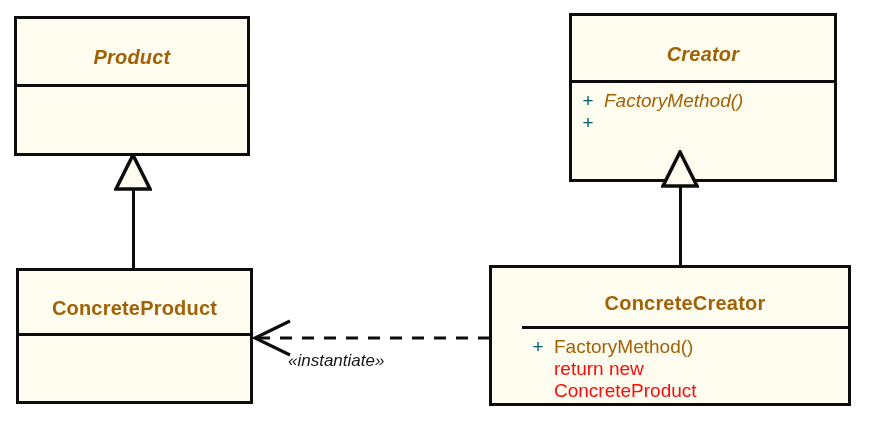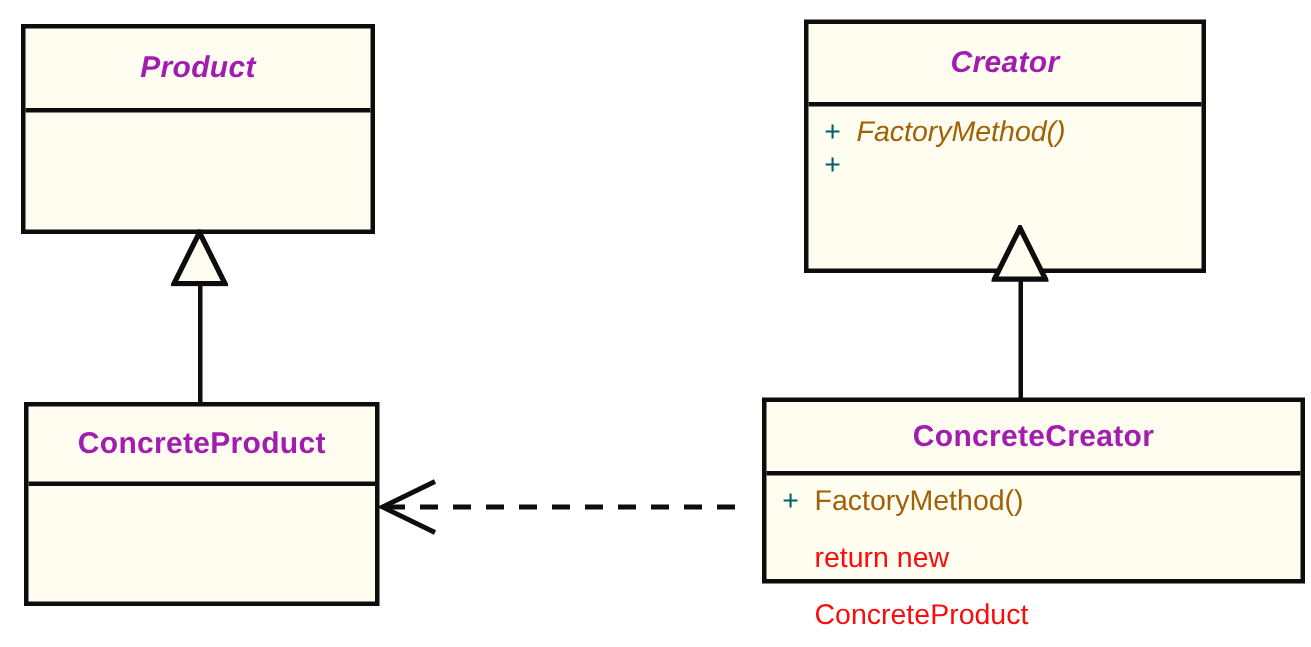--- a/index.html
+++ b/index.html
@@ -24,25 +24,26 @@
     background: #FFFCF0;
     border: 3px solid #0d0d0d;
     box-sizing: border-box;
   }
   .uml-title {
     box-sizing: border-box;
     display: flex;
     align-items: center;
     justify-content: center;
     text-align: center;
-    color: #a21caf;
+    color: #a16207;
     font-weight: bold;
     font-size: 20px;
     letter-spacing: 0.2px;
     white-space: nowrap;
+    margin-top: 12px;
   }
   .uml-title.abstract {
     font-style: italic;
   }
   .uml-divider {
     border-top: 3px solid #0d0d0d;
     width: 100%;
     box-sizing: border-box;
   }
   .uml-compartment {
@@ -73,21 +74,20 @@
     visibility: hidden;
   }
   .member-name {
     color: #a16207;
   }
   .member-name.italic {
     font-style: italic;
   }
   .member-name.note {
     color: #fb0c0c;
-    margin-top: 16px;
   }
 
   
   .gen-line {
     position: absolute;
     width: 3px;
     background: #0d0d0d;
   }
   .gen-triangle {
     position: absolute;
@@ -116,41 +116,41 @@
 <body>
 
 <div id="canvas">
 
   <div class="uml-class" style="left:14px; top:16px; width:236px; height:140px;">
     <div class="uml-title abstract" style="height:53px;">Product</div>
     <div class="uml-divider"></div>
     <div class="uml-compartment empty" style="height:81px;"></div>
   </div>
 
-  <div class="uml-class" style="left:536px; top:13px; width:268px; height:169px;">
+  <div class="uml-class" style="left:569px; top:13px; width:268px; height:169px;">
     <div class="uml-title abstract" style="height:52px;">Creator</div>
     <div class="uml-divider"></div>
     <div class="uml-compartment" style="height:80px;">
       <div class="member-row">
         <span class="member-vis">+</span>
         <span class="member-name italic">FactoryMethod()</span>
       </div>
       <div class="member-row">
         <span class="member-vis">+</span>
       </div>
     </div>
   </div>
 
   <div class="uml-class" style="left:16px; top:268px; width:237px; height:136px;">
     <div class="uml-title" style="height:50px;">ConcreteProduct</div>
     <div class="uml-divider"></div>
     <div class="uml-compartment empty" style="height:80px;"></div>
   </div>
 
-  <div class="uml-class" style="left:508px; top:265px; width:362px; height:124px;">
+  <div class="uml-class" style="left:489px; top:265px; width:362px; height:141px;padding-left:30px;">
     <div class="uml-title" style="height:46px;">ConcreteCreator</div>
     <div class="uml-divider"></div>
     <div class="uml-compartment" style="height:94px;">
       <div class="member-row">
         <span class="member-vis">+</span>
         <span class="member-name">FactoryMethod()</span>
       </div>
       <div class="member-row">
         <span class="member-vis blank"></span>
         <span class="member-name note">return new</span>
@@ -175,14 +175,15 @@
       <polygon points="19,2 36,36 2,36" fill="#FFFCF0" stroke="#0d0d0d" stroke-width="3.5" stroke-linejoin="miter"></polygon>
     </svg>
   </div>
 
   <div class="dep-wrap" style="left:252px; top:318px;">
     <svg width="240" height="42" viewBox="0 0 240 42">
       <line x1="6" y1="20" x2="238" y2="20" stroke="#0d0d0d" stroke-width="3.2" stroke-dasharray="12,10"></line>
       <polyline points="38,3 3,20 38,37" fill="none" stroke="#0d0d0d" stroke-width="3.2" stroke-linecap="butt" stroke-linejoin="miter"></polyline>
     </svg>
   </div>
+  <div class="stereotype-label" style="left:288px; top:351px;">«instantiate»</div>
 
 </div>
 
 </body></html>

